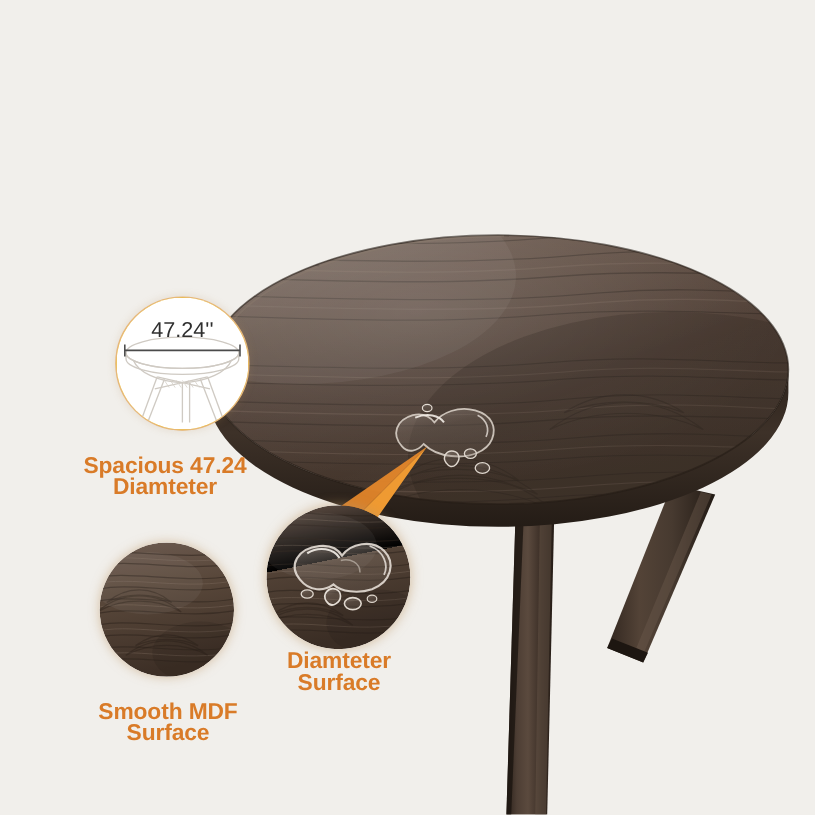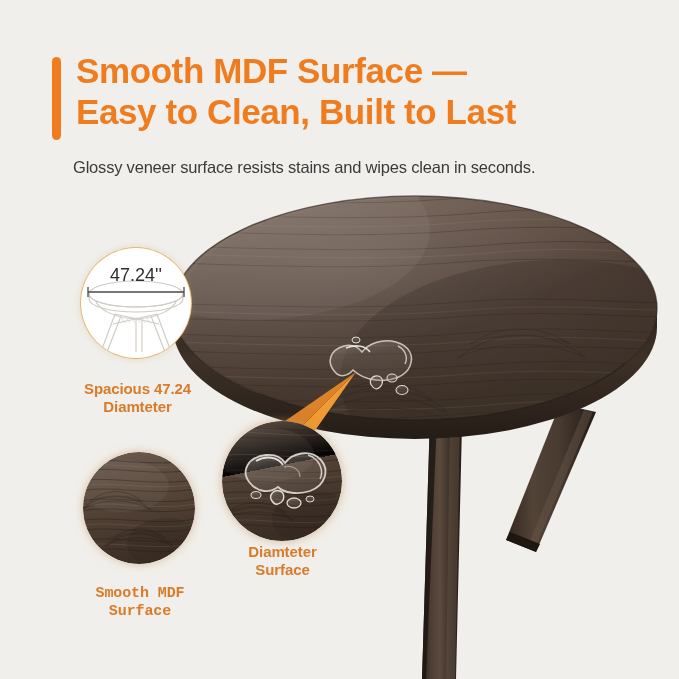--- a/index.html
+++ b/index.html
@@ -78,48 +78,48 @@
     position: absolute;
   }
   .callout-circle {
     position: absolute;
     border-radius: 50%;
     overflow: hidden;
   }
   .callout-label {
     position: absolute;
     color: #d97b28;
-    font-size: 15px;
+    font-size: 19px;
     font-weight: bold;
     line-height: 18px;
     text-align: center;
     white-space: pre-line;
     letter-spacing: -0.1px;
   }
 
   
   #callout-diameter .callout-circle {
-    left: 80px; top: 247px;
+    left: 96px; top: 247px;
     width: 110px; height: 110px;
     background: #eab308;
     border: 1.3px solid #e6b67c;
     box-shadow: 0 0 7px rgba(180,140,90,0.22);
   }
   #callout-diameter .callout-label {
     left: 55px; top: 380px; width: 165px;
   }
 
   
   #callout-mdf .callout-circle {
     left: 83px; top: 452px;
     width: 112px; height: 112px;
     box-shadow: 0 0 9px rgba(190,150,100,0.55);
   }
   #callout-mdf .callout-label {
-    left: 55px; top: 585px; width: 170px; font-family: Liberation Mono, monospace;
+    left: 55px; top: 585px; width: 170px;
   }
 
   
   #callout-waterproof .callout-circle {
     left: 222px; top: 421px;
     width: 120px; height: 120px;
     box-shadow: 0 0 10px rgba(190,150,100,0.6);
   }
   #callout-waterproof .callout-label {
     left: 200px; top: 543px; width: 165px;
@@ -300,26 +300,20 @@
       <ellipse cx="356" cy="340" rx="4" ry="3" fill="url(#waterGrad)" stroke="#e3dbd2" stroke-width="1"></ellipse>
       <ellipse cx="402" cy="390" rx="6" ry="4.5" fill="url(#waterGrad)" stroke="#ded6cd" stroke-width="1.1"></ellipse>
     </g>
 
     <g>
       <path d="M356,372 L300,452 L258,470 L330,398 Z" fill="#ef9a32"></path>
       <path d="M356,372 L330,398 L258,470 L252,444 Z" fill="#e8892a" opacity="0.92"></path>
     </g>
   </svg>
 
-  <div class="header-block">
-    <div class="accent-bar"></div>
-    <div class="headline">Smooth MDF Surface —
-Easy to Clean, Built to Last</div>
-    <div class="subheadline">Glossy veneer surface resists stains and wipes clean in seconds.</div>
-  </div>
 
   <div class="callout" id="callout-diameter">
     <div class="callout-circle">
       <svg class="cut-svg" viewBox="0 0 110 110" width="110" height="110" xmlns="http://www.w3.org/2000/svg">
         <rect x="0" y="0" width="110" height="110" fill="#ffffff"></rect>
 
         <g fill="none" stroke="#cfcac3" stroke-width="1.1" stroke-linejoin="round">
 
           <ellipse cx="55" cy="46" rx="47" ry="13"></ellipse>
 

